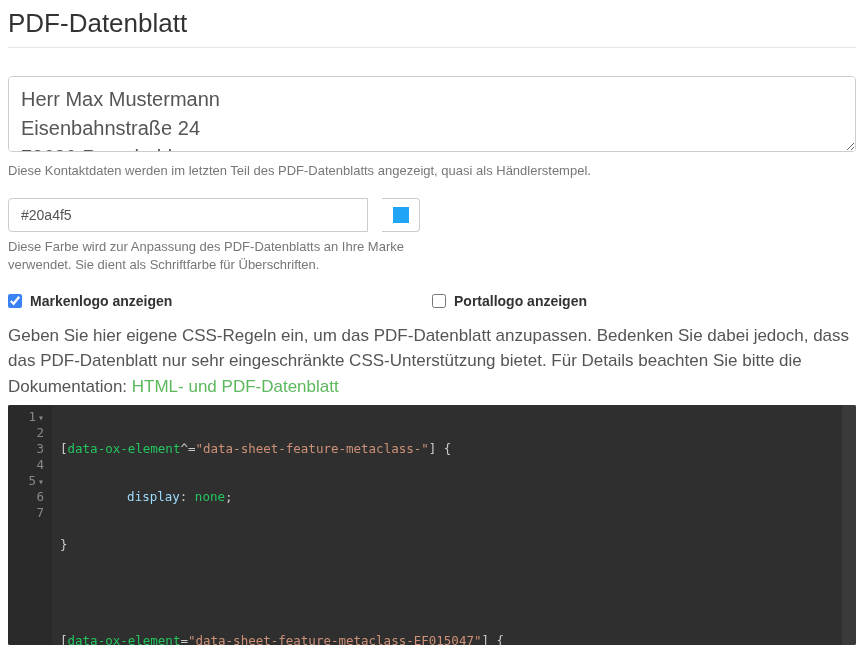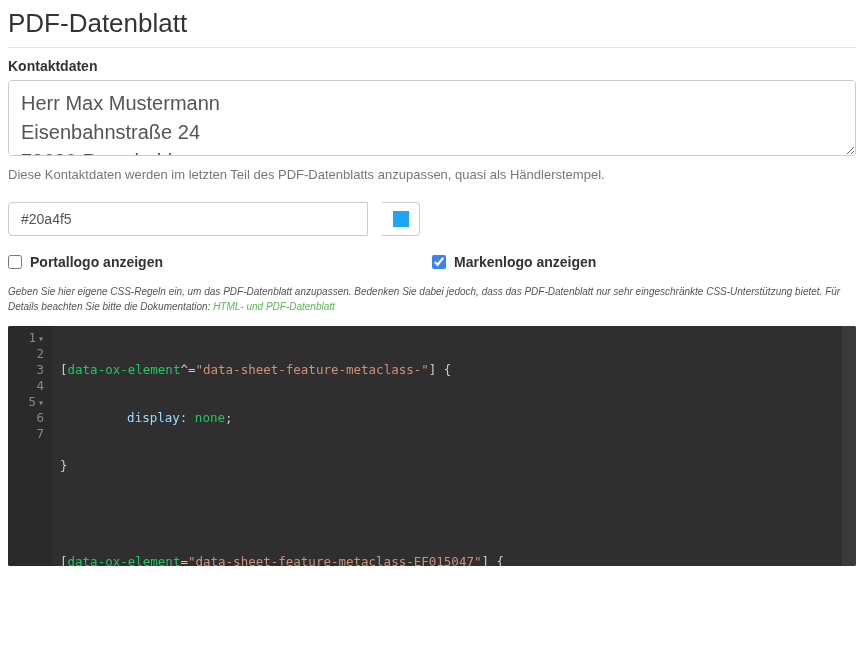--- a/index.html
+++ b/index.html
@@ -1,29 +1,29 @@
 <!DOCTYPE html>
 <html><head>
 <meta charset="utf-8">
 <style>
 * { box-sizing: border-box; margin: 0; padding: 0; }
 body { font-family: -apple-system, BlinkMacSystemFont, "Segoe UI", Helvetica, Arial, sans-serif; color: #333; background: #fff; padding: 8px; }
-.page-title { font-size: 26px; font-weight: 400; color: #333; padding-bottom: 8px; border-bottom: 1px solid #e5e5e5; margin-bottom: 10px; }
+.page-title { font-size: 26px; font-weight: 400; color: #333; padding-bottom: 8px; border-bottom: 1px solid #e5e5e5; margin-bottom: 28px; }
 .section-label { font-size: 14px; font-weight: 600; color: #333; margin-bottom: 6px; }
 .textarea { width: 100%; border: 1px solid #ccc; border-radius: 4px; padding: 8px 12px; font-size: 20px; line-height: 1.45; resize: vertical; min-height: 70px; font-family: inherit; color: #555; }
 .help-text { font-size: 13px; color: #777; margin-top: 6px; line-height: 1.4; }
 .section { margin-bottom: 18px; }
 .color-row { display: flex; gap: 14px; width: 412px; max-width: 100%; }
 .color-input { flex: 1; border: 1px solid #ccc; border-radius: 4px 0 0 4px; padding: 6px 12px; font-size: 14px; height: 34px; font-family: inherit; color: #555; }
 .color-btn { width: 38px; height: 34px; border: 1px solid #ccc; border-left: none; border-radius: 0 4px 4px 0; background: #fff; display: flex; align-items: center; justify-content: center; cursor: pointer; }
 .swatch { width: 16px; height: 16px; background: #20a4f5; }
 .checks { display: flex; gap: 0; margin-bottom: 14px; }
 .check-col { flex: 1; display: flex; align-items: center; gap: 8px; }
 .check-col label { font-size: 14px; font-weight: 600; }
-.intro-text { font-size: 10px; color: #555; line-height: 1.5; margin-bottom: 12px; font-style: italic; }
+.intro-text { font-size: 17px; color: #555; line-height: 1.5; margin-bottom: 6px; }
 .intro-text a { color: #5cb85c; text-decoration: none; }
 .editor { background: #2f2f2f; border-radius: 2px; font-family: Menlo, Monaco, Consolas, monospace; font-size: 12.5px; line-height: 16px; display: flex; height: 240px; overflow: hidden; }
 .gutter { background: #2a2a2a; color: #888; text-align: right; padding: 4px 8px 4px 6px; user-select: none; min-width: 44px; }
 .gutter .ln { height: 16px; white-space: nowrap; }
 .fold { color: #888; font-size: 10px; padding-left: 2px; }
 .code { padding: 4px 8px; color: #ddd; white-space: pre; flex: 1; position: relative; }
 .code-line { height: 16px; }
 .p { color: #ccc; }
 .attr { color: #22c55e; }
 .op { color: #ccc; }
@@ -32,44 +32,44 @@
 .kw-none { color: #22c55e; }
 .scroll-track { width: 14px; background: #3a3a3a; }
 input[type="checkbox"] { width: 14px; height: 14px; accent-color: #3b82f6; }
 </style>
 </head>
 <body>
 
 <h1 class="page-title">PDF-Datenblatt</h1>
 
 <div class="section">
-  <div class="section-label">Kontaktdaten</div>
   <textarea class="textarea" id="contact-ta" style="">Herr Max Mustermann
 Eisenbahnstraße 24
 73630 Remshalden</textarea>
-  <div class="help-text">Diese Kontaktdaten werden im letzten Teil des PDF-Datenblatts anzupassen, quasi als Händlerstempel.</div>
+  <div class="help-text">Diese Kontaktdaten werden im letzten Teil des PDF-Datenblatts angezeigt, quasi als Händlerstempel.</div>
 </div>
 
 <div class="section">
   <div class="color-row">
     <input type="text" class="color-input" value="#20a4f5" style="">
     <button class="color-btn">
       <span class="swatch" id="swatch" style="background: rgb(32, 164, 245);"></span>
     </button>
   </div>
+  <div class="help-text" style="max-width:412px;">Diese Farbe wird zur Anpassung des PDF-Datenblatts an Ihre Marke verwendet. Sie dient als Schriftfarbe für Überschriften.</div>
 </div>
 
 <div class="checks">
   <div class="check-col">
+    <input type="checkbox" id="cb-brand" checked="" style="">
+    <label for="cb-brand">Markenlogo anzeigen</label>
+  </div>
+  <div class="check-col">
     <input type="checkbox" id="cb-portal" style="">
     <label for="cb-portal">Portallogo anzeigen</label>
-  </div>
-  <div class="check-col">
-    <input type="checkbox" id="cb-brand" checked="" style="">
-    <label for="cb-brand">Markenlogo anzeigen</label>
   </div>
 </div>
 
 <div class="intro-text">
   <span>Geben Sie hier eigene CSS-Regeln ein, um das PDF-Datenblatt anzupassen. Bedenken Sie dabei jedoch, dass das PDF-Datenblatt nur sehr eingeschränkte CSS-Unterstützung bietet. Für Details beachten Sie bitte die Dokumentation: </span><a href="#">HTML- und PDF-Datenblatt</a>
 </div>
 
 <div class="editor">
   <div class="gutter">
     <div class="ln">1<span class="fold">▾</span></div>

